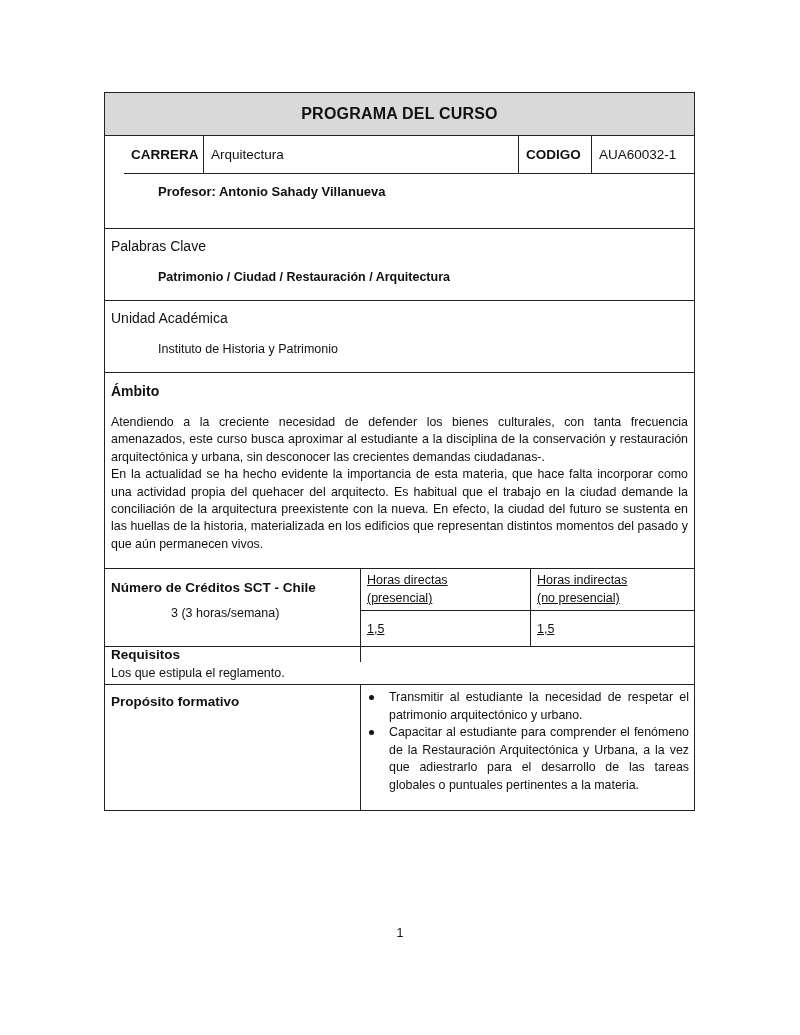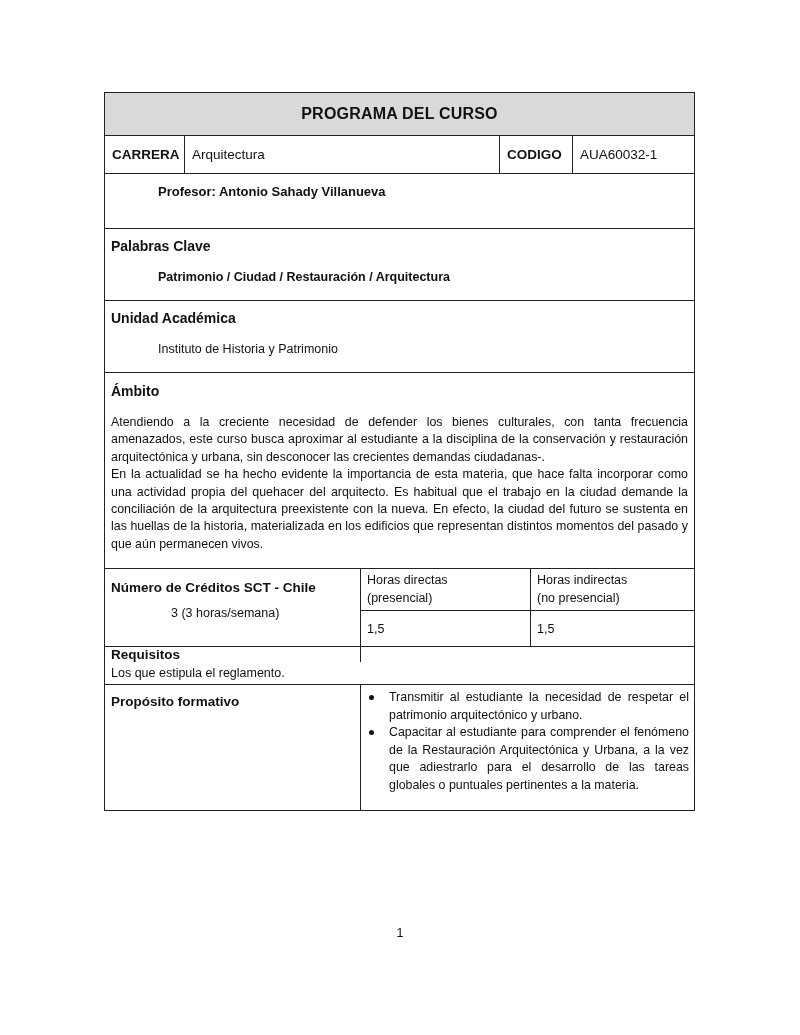--- a/index.html
+++ b/index.html
@@ -45,20 +45,21 @@
       font-weight: bold;
       font-size: 16px;
       letter-spacing: 0.2px;
     }
 
     
     .carrera-row {
       height: 38px;
       display: flex;
       font-size: 13.5px;
+      margin-left: 19px;
     }
     .carrera-row .cell {
       display: flex;
       align-items: center;
       padding-left: 7px;
       box-sizing: border-box;
       border-right: 1px solid #222;
     }
     .carrera-row .cell:last-child { border-right: none; }
     .c-label { width: 80px; font-weight: bold; }
@@ -93,21 +94,21 @@
       font-size: 13px;
     }
 
     
     .section-row {
       height: 72px;
     }
     .section-head {
       position: absolute;
       left: 6px; top: 9px;
-      font-weight: bold;
+      font-weight: normal;
       font-size: 14px;
     }
     .section-value {
       position: absolute;
       left: 53px; top: 41px;
       font-size: 12.5px;
     }
     .section-value.bold { font-weight: bold; }
 
     
@@ -150,20 +151,21 @@
     .cred-value {
       position: absolute;
       left: 66px; top: 37px;
       font-size: 12.5px;
     }
     .cred-grid {
       flex: 1;
       display: grid;
       grid-template-columns: 170px 1fr;
       grid-template-rows: 42px 1fr;
+      text-decoration: underline;
     }
     .cg {
       box-sizing: border-box;
       font-size: 12.5px;
       padding-left: 6px;
       line-height: 18px;
     }
     .cg.h { padding-top: 2px; border-bottom: 1px solid #222; }
     .cg.v { display: flex; align-items: center; }
     .cg.left { border-right: 1px solid #222; }

